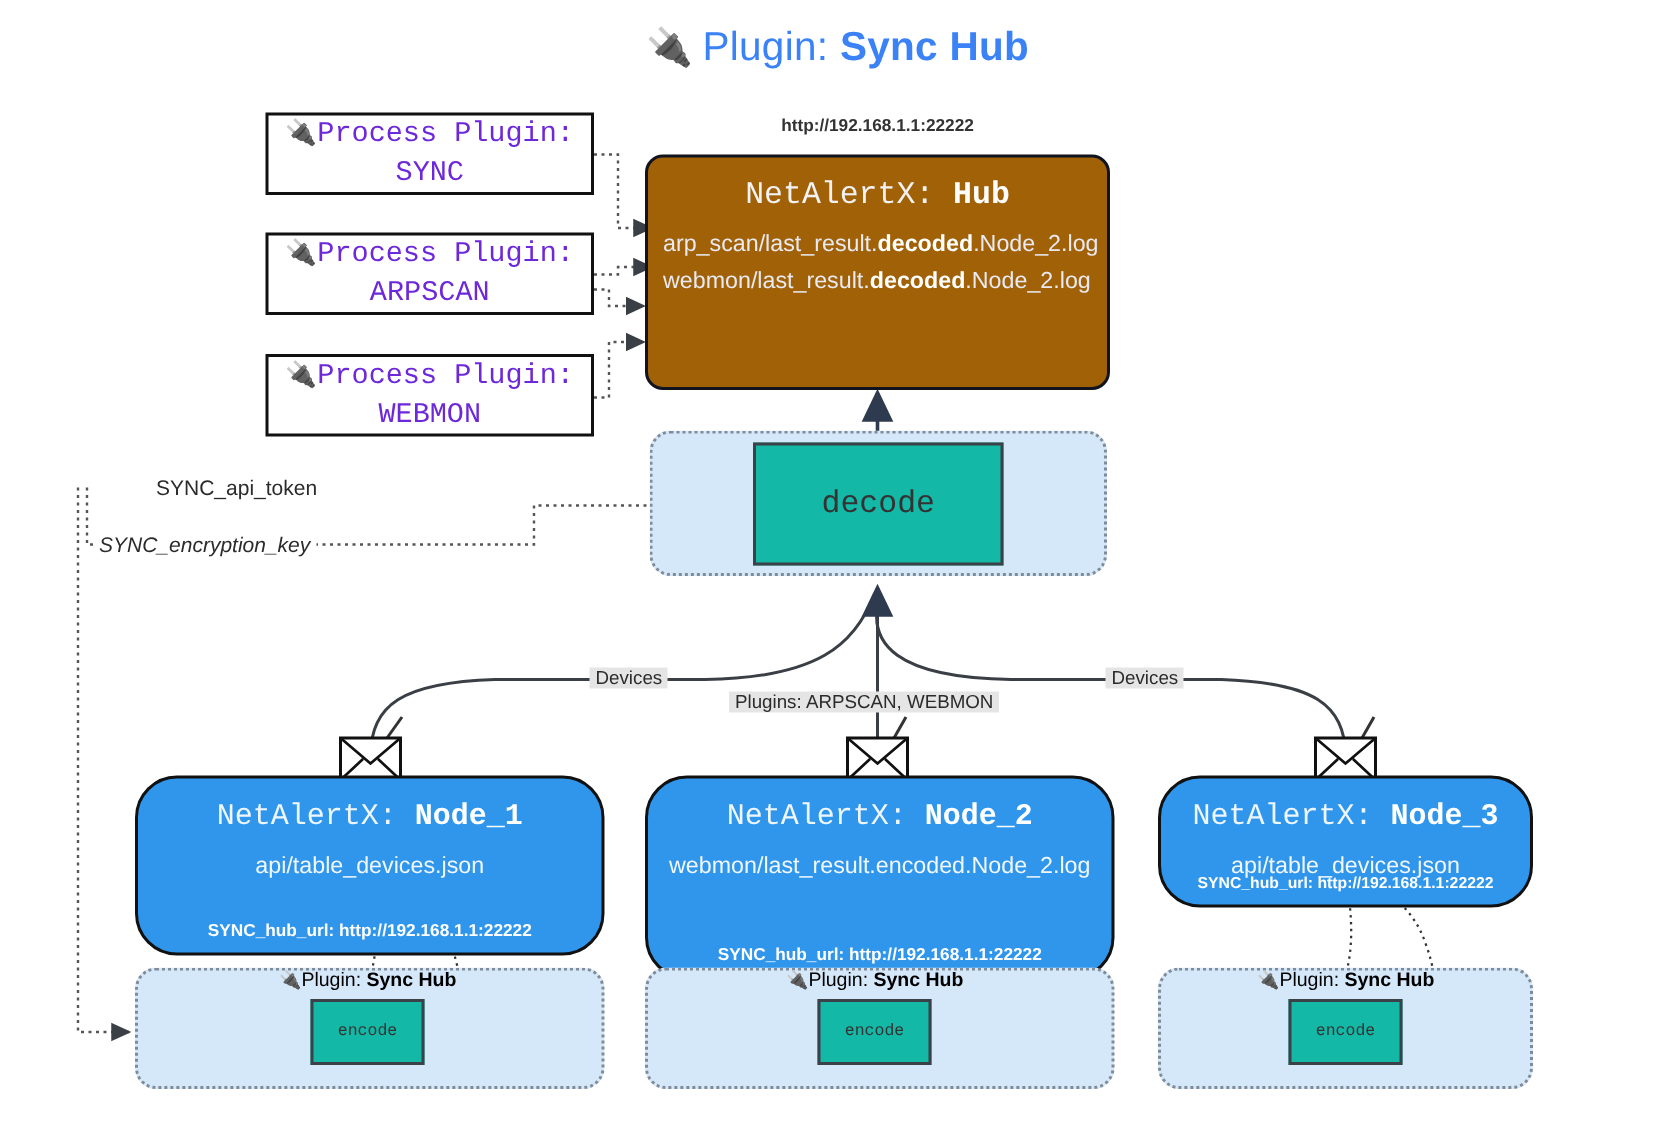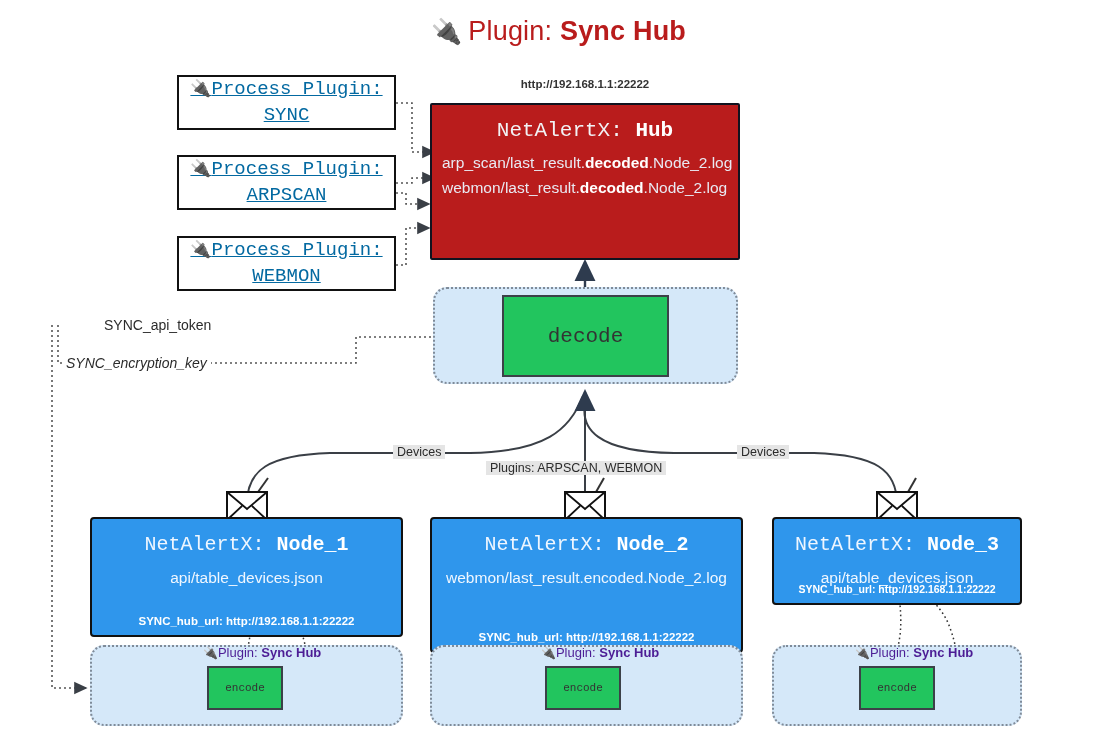--- a/index.html
+++ b/index.html
@@ -4,71 +4,71 @@
 <style>
   html,body{margin:0;padding:0;background:#ffffff;}
   body{width:1117px;height:754px;position:relative;overflow:hidden;
        font-family:"Liberation Sans","DejaVu Sans",sans-serif;color:#1c1c1c;}
   #canvas{position:absolute;inset:0;width:1117px;height:754px;}
   #edges{position:absolute;left:0;top:0;width:1117px;height:754px;pointer-events:none;}
   .node{position:absolute;box-sizing:border-box;}
 
   
   #title{position:absolute;left:0;top:16px;width:1117px;text-align:center;
-         font-size:27px;color:#b91c1c;letter-spacing:.2px;}
+         font-size:27px;color:#3b82f6;letter-spacing:.2px;}
   #title .plug{font-size:25px;margin-right:6px;}
   #title .bold{font-weight:bold;}
 
   
   .procbox{border:2.5px solid #111;background:#fff;
            font-family:"Liberation Mono","DejaVu Sans Mono",monospace;
-           font-size:19px;color:#0369a1;text-align:center;
+           font-size:19px;color:#6d28d9;text-align:center;
            display:flex;flex-direction:column;align-items:center;justify-content:center;
-           line-height:1.35;text-decoration:underline;}
+           line-height:1.35;}
   .procbox .l1{white-space:nowrap;}
   .procbox .l1 .pic{font-family:"DejaVu Sans",sans-serif;font-size:17px;}
 
   
-  #hub{background:#b91c1c;border:2.5px solid #11131f;border-radius:2px;
+  #hub{background:#a16207;border:2.5px solid #11131f;border-radius:12px;
        color:#fff;box-sizing:border-box;padding:8px 10px 10px 10px;}
   #hub .hubtitle{font-family:"Liberation Mono","DejaVu Sans Mono",monospace;
        font-size:21px;text-align:center;margin:6px 0 8px 0;color:#f2f2f5;}
   #hub .hubtitle b{color:#fff;}
   #hub .row{font-size:15.5px;color:#e9e9f2;line-height:1.62;white-space:nowrap;
        padding-left:4px;}
   #hub .row b{color:#fff;font-weight:bold;}
   #huburl{position:absolute;font-size:11.5px;font-weight:bold;color:#333;
        width:100%;text-align:center;}
 
   
   .lightbox{background:#d5e8f9;border:2px dotted #7f8b99;border-radius:14px;}
 
   
-  .whitebox{background:#22c55e;border:2.5px solid #3c4148;
+  .whitebox{background:#14b8a6;border:2.5px solid #3c4148;
        display:flex;align-items:center;justify-content:center;
        font-family:"Liberation Mono","DejaVu Sans Mono",monospace;color:#333;}
   #decodebox{font-size:21px;}
   .encodebox{font-size:11px;}
 
   
-  .nodebox{background:#2f96ec;border:2.5px solid #111;border-radius:4px;
+  .nodebox{background:#2f96ec;border:2.5px solid #111;border-radius:28px;
        box-sizing:border-box;color:#fff;padding-top:8px;}
   .nodebox .ntitle{font-family:"Liberation Mono","DejaVu Sans Mono",monospace;
        font-size:20px;text-align:center;color:#eef6ff;margin:6px 0 10px 0;}
   .nodebox .ntitle b{color:#fff;}
   .nodebox .nline{font-size:15.5px;text-align:center;color:#f0f7ff;line-height:1.55;}
   .nodebox .nfoot{font-size:11.5px;font-weight:bold;text-align:center;color:#fff;
        position:absolute;left:0;right:0;bottom:8px;}
 
   
   .edgelabel{position:absolute;font-size:12.5px;color:#2b2b2b;background:#e5e5e5;
        padding:0 4px;white-space:nowrap;}
   .paramlabel{position:absolute;font-size:14px;color:#2b2b2b;background:#fff;
        padding:0 4px;white-space:nowrap;}
-  .pluginlabel{position:absolute;font-size:13px;color:#4c1d95;white-space:nowrap;margin-left:17px;}
+  .pluginlabel{position:absolute;font-size:13px;color:#000000;white-space:nowrap;}
   .pluginlabel b{font-weight:bold;}
   .pluginlabel .pic{font-size:12px;}
 </style>
 </head>
 <body>
 
 <div id="canvas">
 
   <div id="title">
     <span class="plug">🔌</span><span>Plugin: </span><span class="bold">Sync Hub</span>

